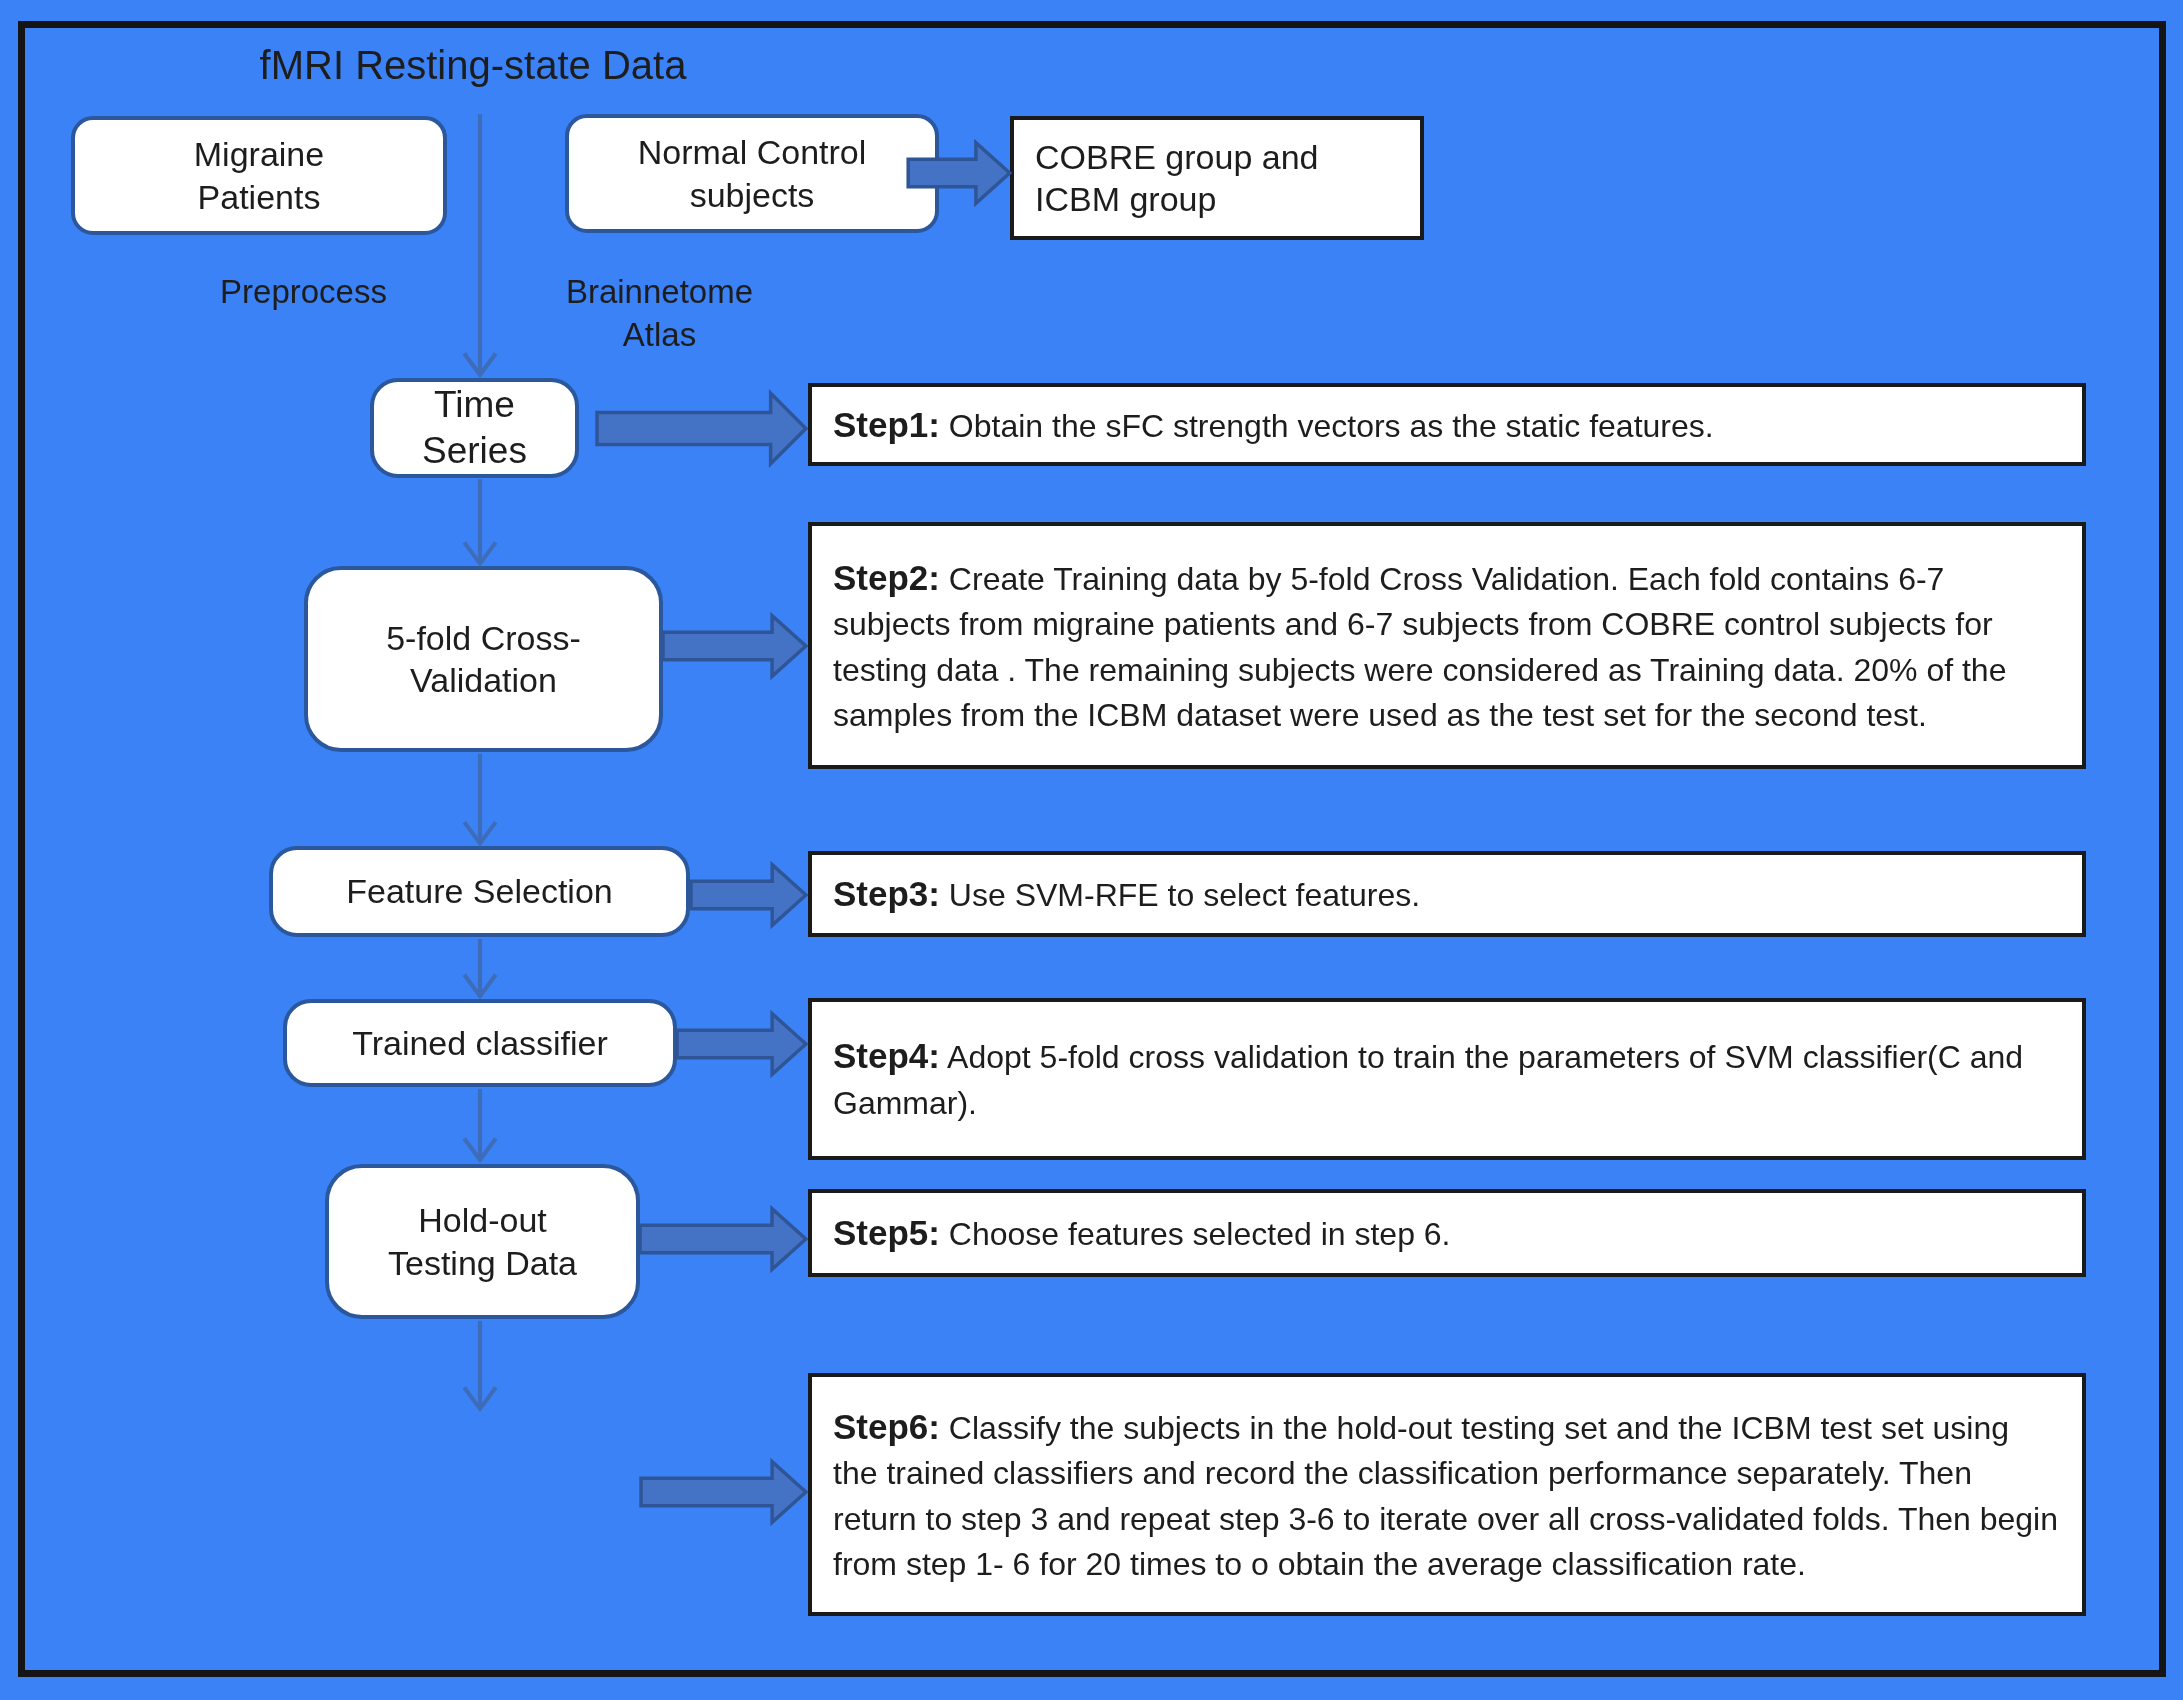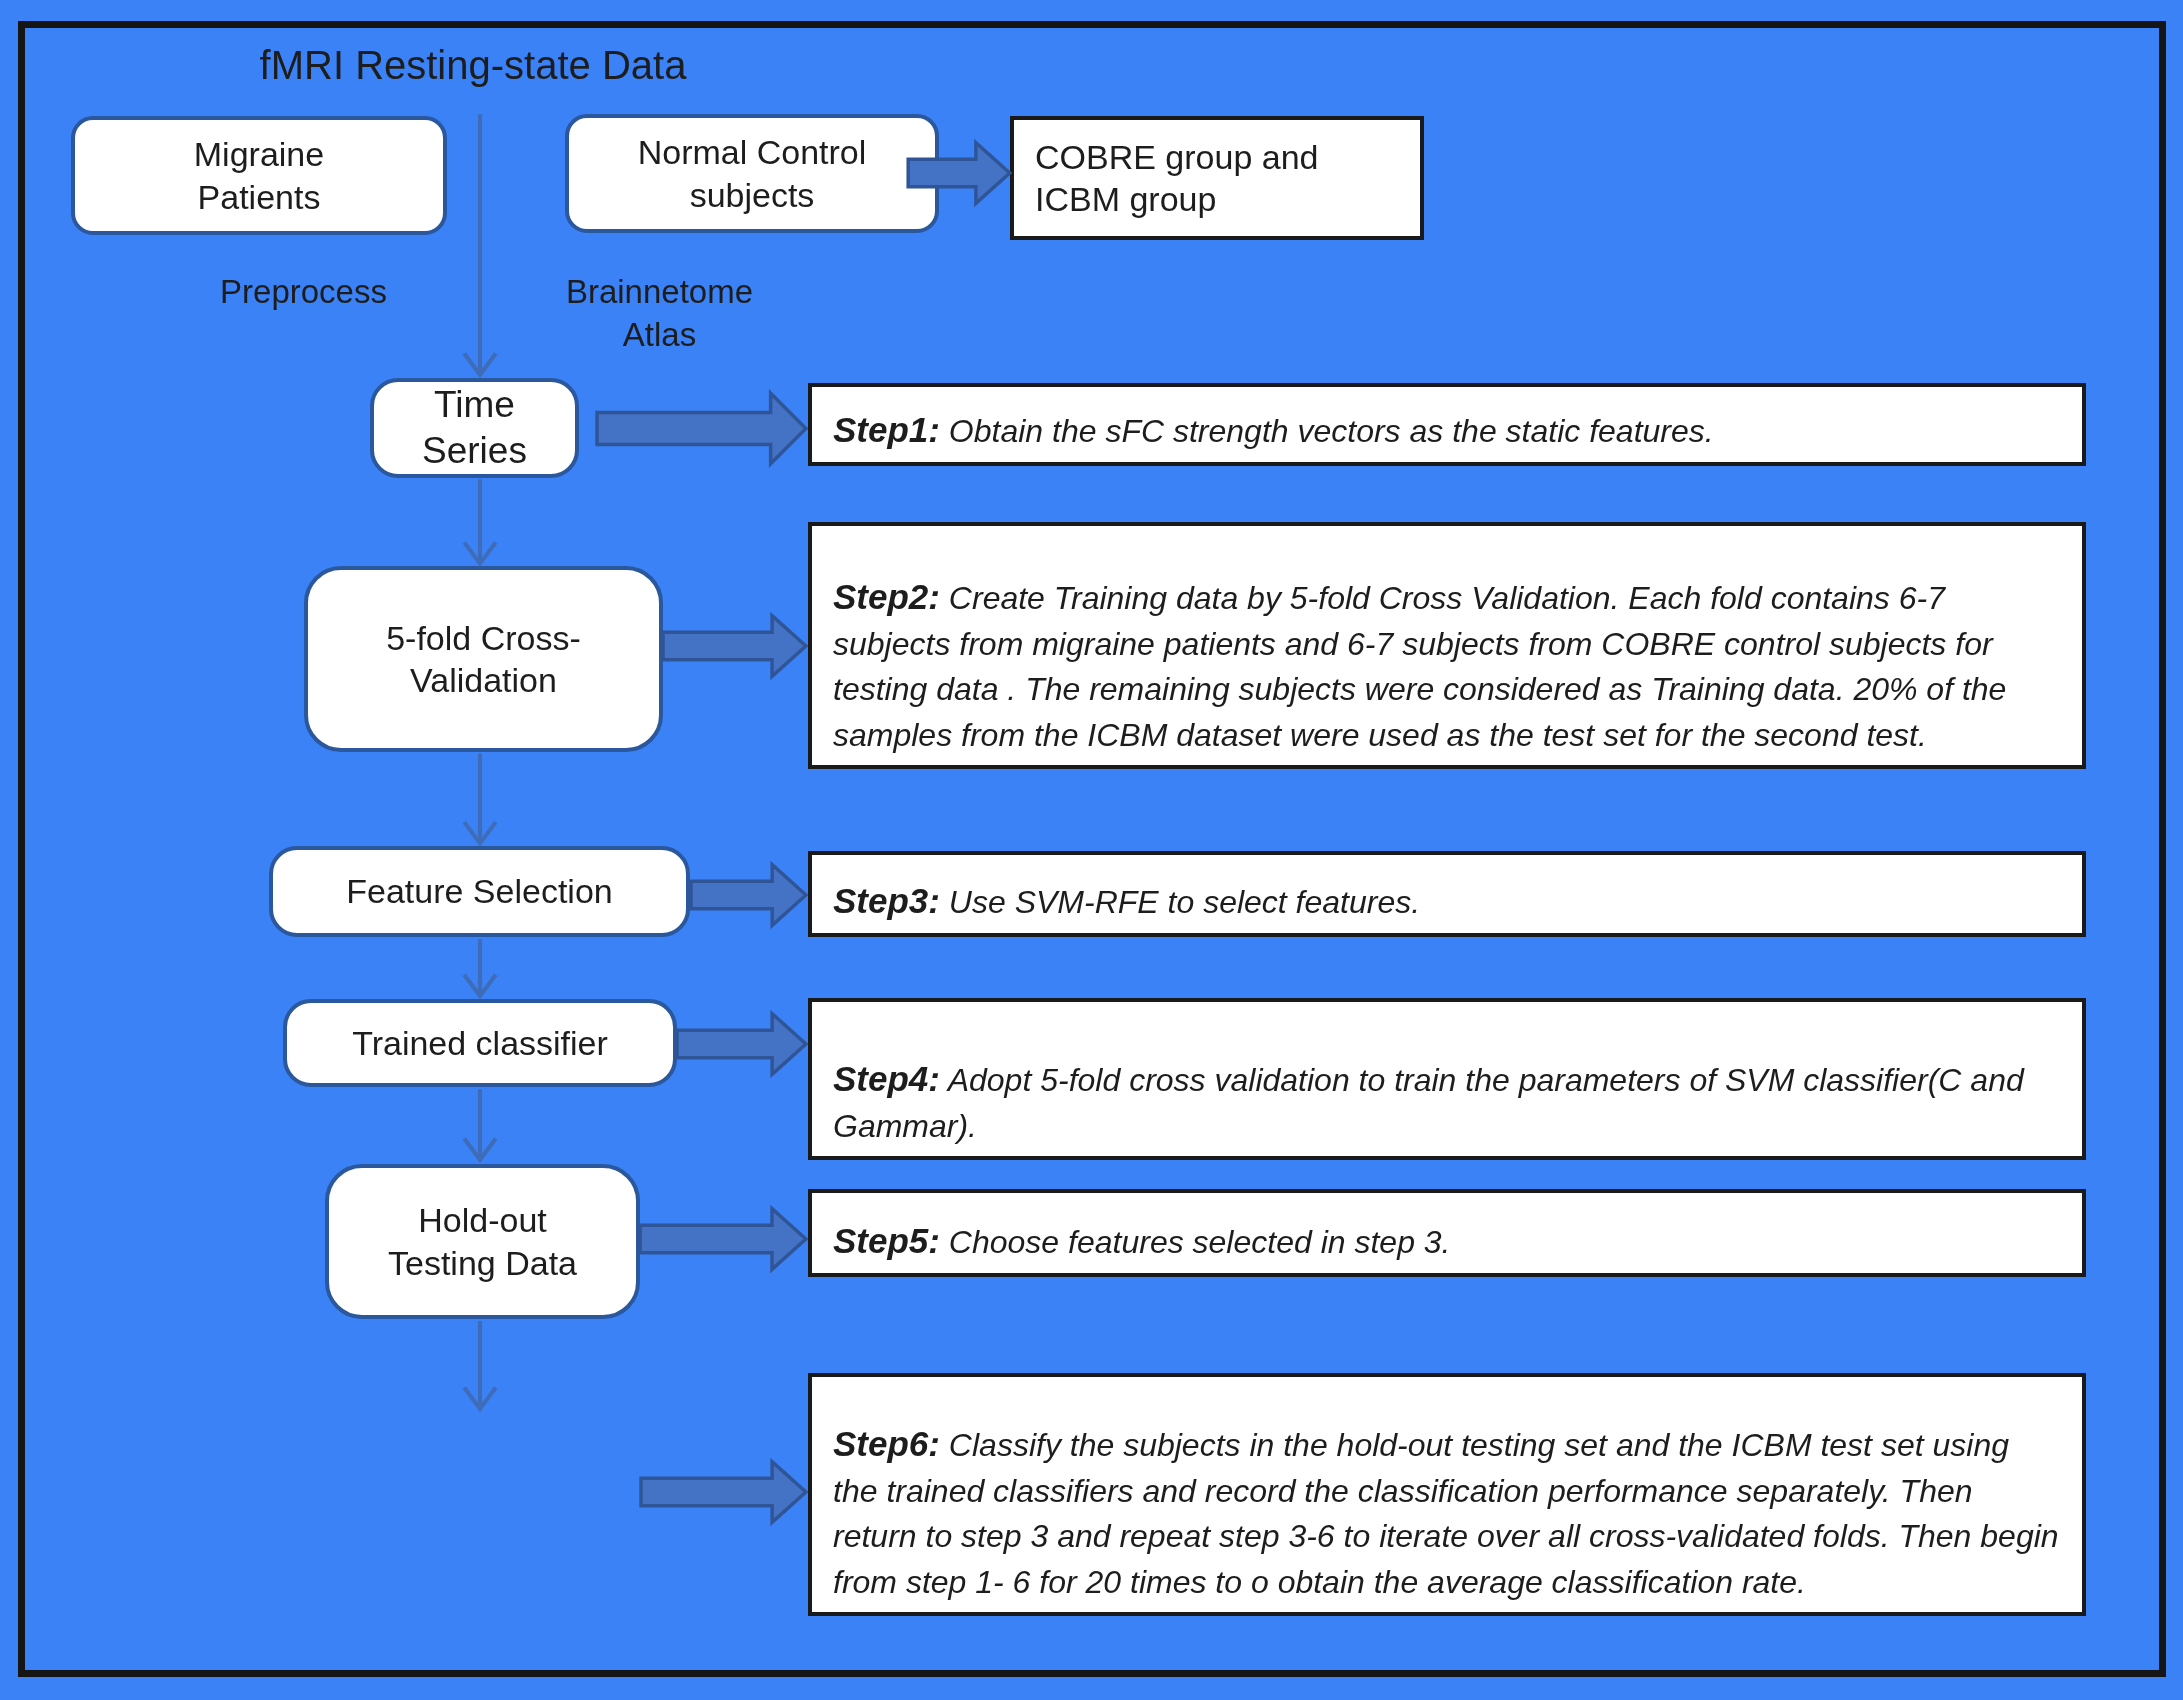--- a/index.html
+++ b/index.html
@@ -28,22 +28,22 @@
   .square-node{
     border:4.1px solid var(--step-border,#1a1a1a);border-radius:0;
     justify-content:flex-start;text-align:left;padding-left:21px;
   }
   .flow-label{
     position:absolute;font-size:33px;line-height:1.3;text-align:center;white-space:pre-line;
   }
   .step{
     position:absolute;box-sizing:border-box;background:#ffffff;
     border:4.1px solid var(--step-border,#1a1a1a);
-    display:flex;align-items:flex-end;
-    padding:7px 21px;font-size:32px;line-height:1.42;font-style:italic;
+    display:flex;align-items:center;
+    padding:7px 21px;font-size:32px;line-height:1.42;
   }
   .step p{margin:0;}
   .step-label{font-weight:700;font-size:35px;}
   .block-arrow{position:absolute;overflow:visible;}
   .block-arrow polygon{
     fill:var(--block-arrow-fill,#4472c4);
     stroke:var(--block-arrow-stroke,#2f5597);
     stroke-width:5;stroke-linejoin:miter;
   }
   .thin-arrow{position:absolute;overflow:visible;}
@@ -107,21 +107,21 @@
   <div class="step" style="left:808px;top:851px;width:1278px;height:86px;">
     <p><span class="step-label">Step3:</span>
     <span>Use SVM-RFE to select features.</span></p>
   </div>
   <div class="step" style="left:808px;top:998px;width:1278px;height:162px;">
     <p><span class="step-label">Step4:</span>
     <span>Adopt 5-fold cross validation to train the parameters of SVM classifier(C and Gammar).</span></p>
   </div>
   <div class="step" style="left:808px;top:1189px;width:1278px;height:88px;">
     <p><span class="step-label">Step5:</span>
-    <span>Choose features selected in step 3.</span></p>
+    <span>Choose features selected in step 6.</span></p>
   </div>
   <div class="step" style="left:808px;top:1373px;width:1278px;height:243px;">
     <p><span class="step-label">Step6:</span>
     <span>Classify the subjects in the hold-out testing set and the ICBM test set using the trained classifiers and record the classification performance separately. Then return to step 3 and repeat step 3-6 to iterate over all cross-validated folds. Then begin from step 1- 6  for 20 times to o obtain the average classification rate.</span></p>
   </div>
 
   <svg class="block-arrow" style="left:908px;top:135px;" width="104" height="76" viewBox="0 0 150 110">
     <polygon points="0,35 98,35 98,11 147,55 98,99 98,75 0,75"></polygon>
   </svg>
   <svg class="block-arrow" style="left:597px;top:387px;" width="211" height="83" viewBox="0 0 305 120">

